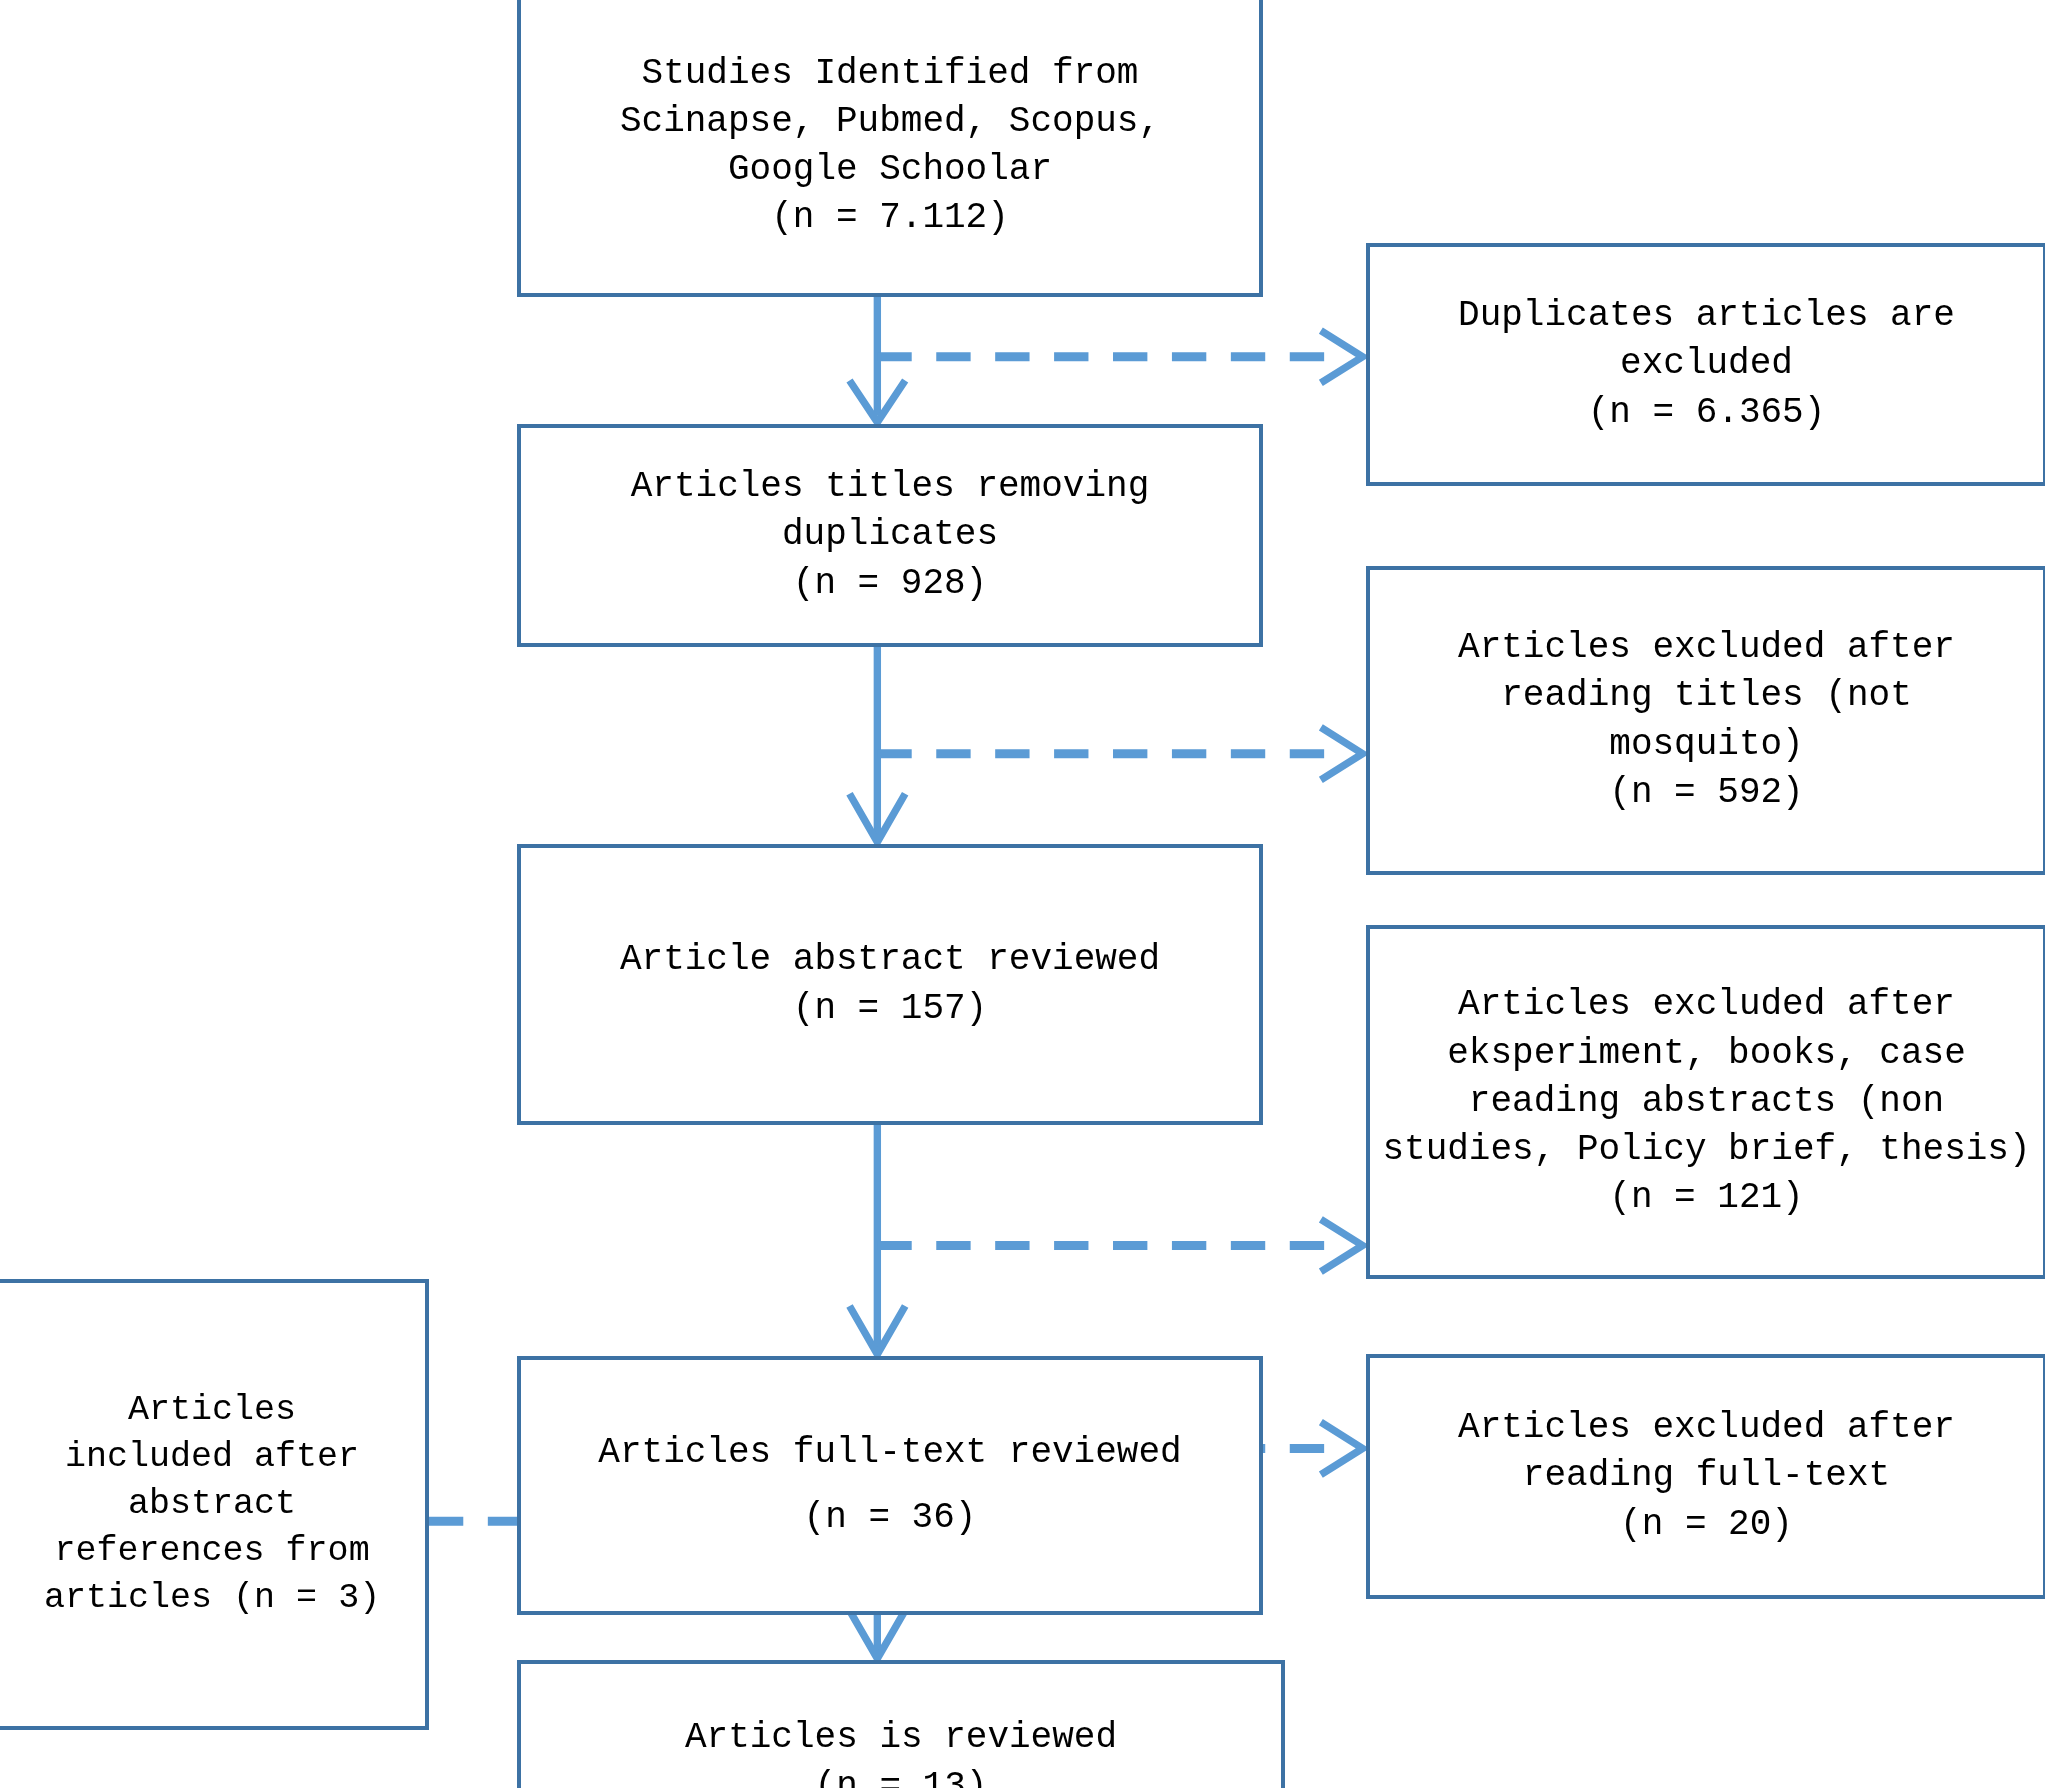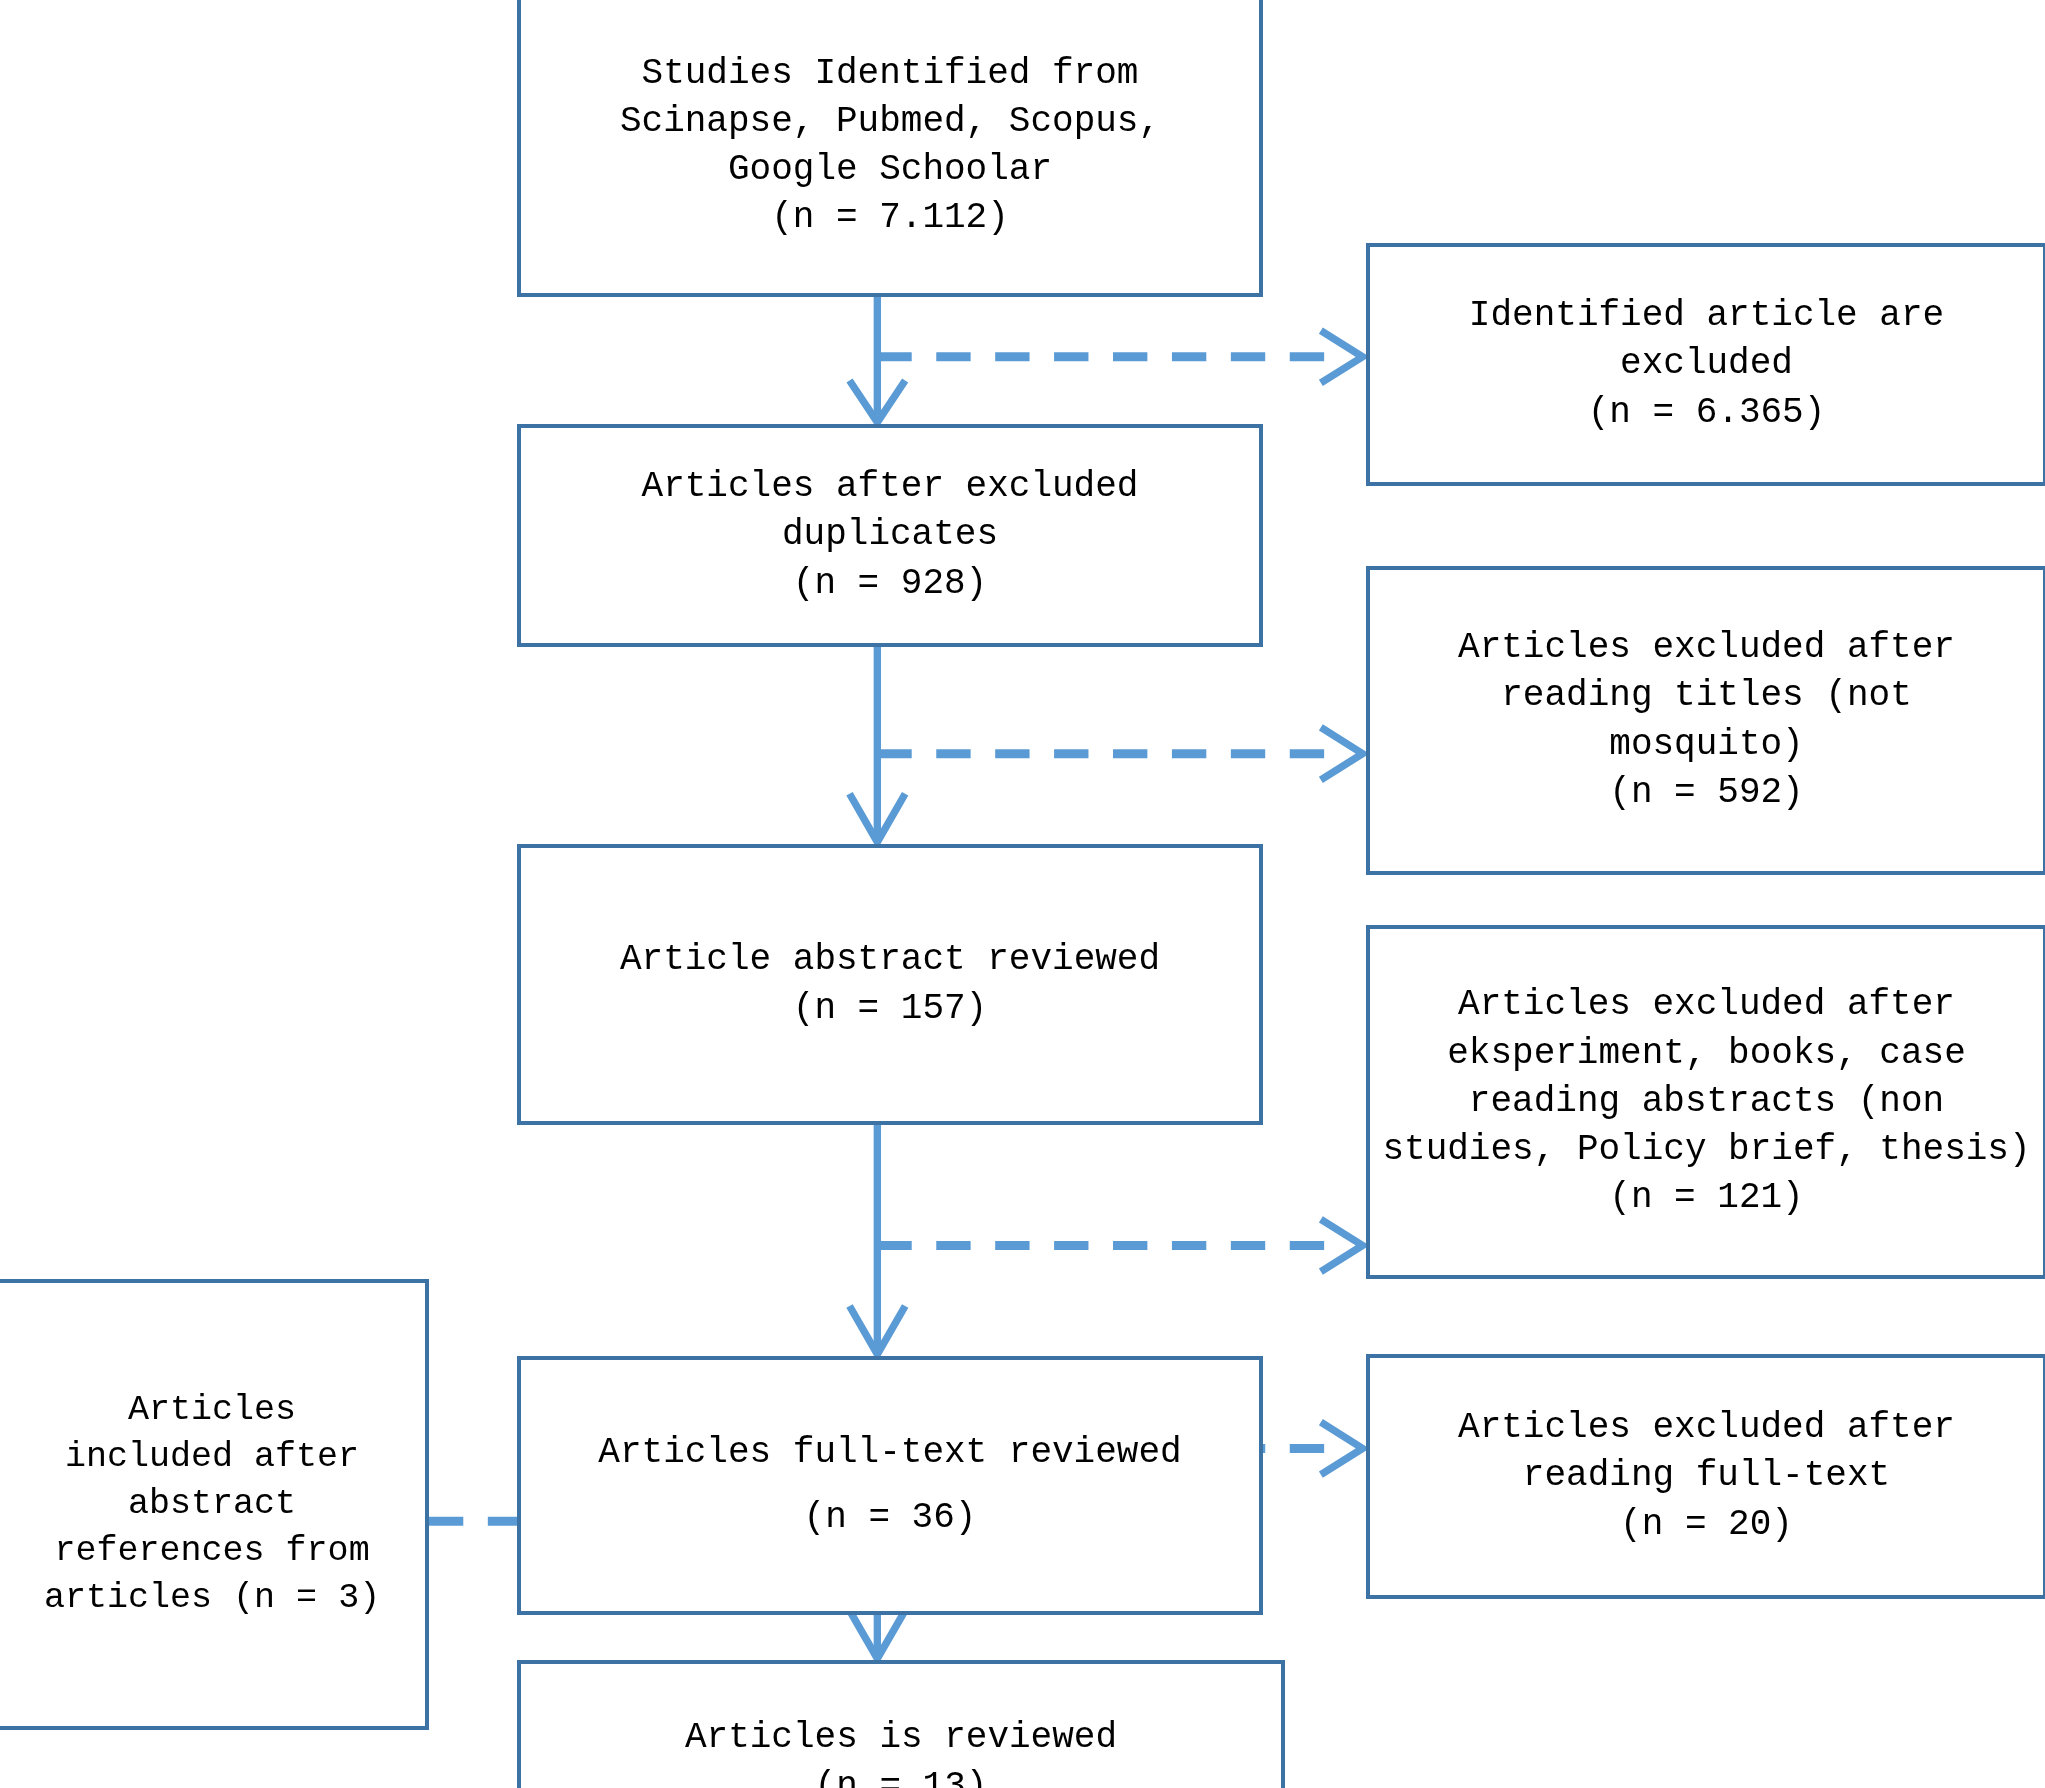--- a/index.html
+++ b/index.html
@@ -68,42 +68,42 @@
   </svg>
 
   <div class="box" style="left:517px;top:-4.9px;width:746px;height:302px;">
     <span class="ln">Studies Identified from</span>
     <span class="ln">Scinapse, Pubmed, Scopus,</span>
     <span class="ln">Google Schoolar</span>
     <span class="ln">(n = 7.112)</span>
   </div>
 
   <div class="box" style="left:517px;top:424px;width:746px;height:223px;">
-    <span class="ln">Articles after excluded</span>
+    <span class="ln">Articles titles removing</span>
     <span class="ln">duplicates</span>
     <span class="ln">(n = 928)</span>
   </div>
 
   <div class="box" style="left:517px;top:844px;width:746px;height:281px;">
     <span class="ln">Article abstract reviewed</span>
     <span class="ln">(n = 157)</span>
   </div>
 
   <div class="box" style="left:517px;top:1356px;width:746px;height:259px;gap:16px;">
     <span class="ln">Articles full-text reviewed</span>
     <span class="ln">(n = 36)</span>
   </div>
 
   <div class="box" style="left:517px;top:1660px;width:768px;height:205px;">
     <span class="ln">Articles is reviewed</span>
     <span class="ln">(n = 13)</span>
   </div>
 
   <div class="box" style="left:1366px;top:243px;width:681px;height:243px;">
-    <span class="ln">Identified article are</span>
+    <span class="ln">Duplicates articles are</span>
     <span class="ln">excluded</span>
     <span class="ln">(n = 6.365)</span>
   </div>
 
   <div class="box" style="left:1366px;top:566px;width:681px;height:309px;">
     <span class="ln">Articles excluded after</span>
     <span class="ln">reading titles (not</span>
     <span class="ln">mosquito)</span>
     <span class="ln">(n = 592)</span>
   </div>

